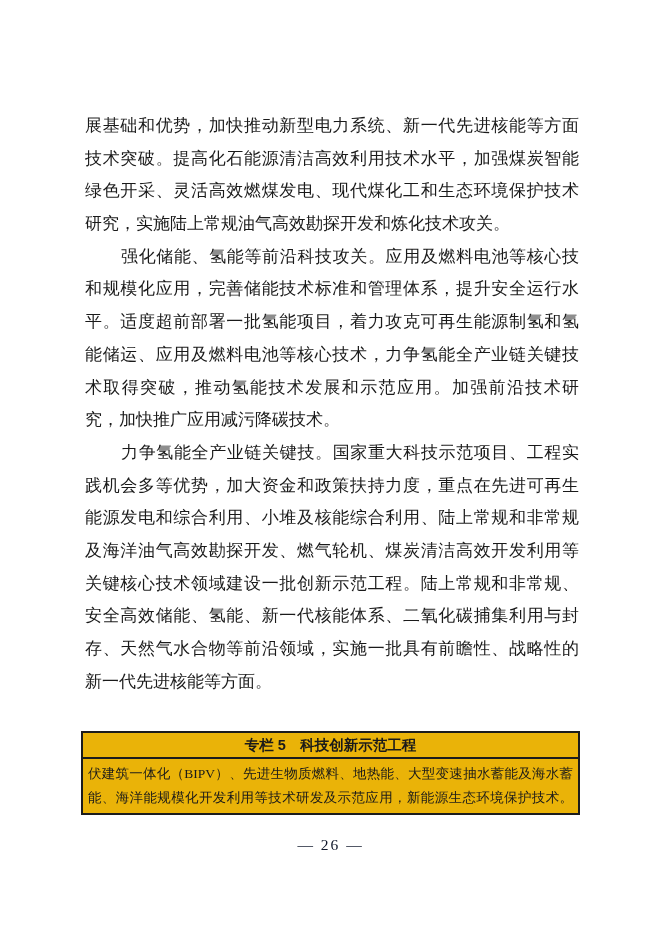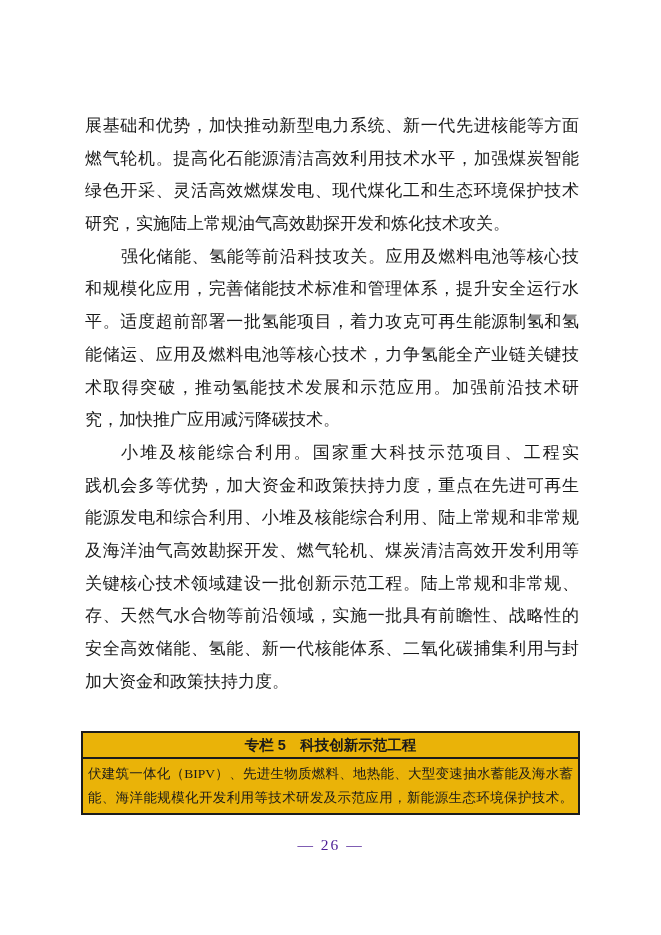--- a/index.html
+++ b/index.html
@@ -73,52 +73,52 @@
     font-family: "Liberation Sans", "DejaVu Sans", sans-serif;
   }
   .page-number {
     position: absolute;
     top: 836px;
     left: 0;
     width: 661px;
     text-align: center;
     font-size: 15.5px;
     letter-spacing: 2px;
-    color: #4c1d95;
+    color: #0f172a;
   }
 </style>
 </head>
 <body>
 
 <div class="page">
 
   <div class="content">
       <div class="paragraph">
         <div class="line"><span>展基础和优势，加快推动新型电力系统、新一代先进核能等方面</span></div>
-        <div class="line"><span>燃气轮机。提高化石能源清洁高效利用技术水平，加强煤炭智能</span></div>
+        <div class="line"><span>技术突破。提高化石能源清洁高效利用技术水平，加强煤炭智能</span></div>
         <div class="line"><span>绿色开采、灵活高效燃煤发电、现代煤化工和生态环境保护技术</span></div>
         <div class="line para-last"><span>研究，实施陆上常规油气高效勘探开发和炼化技术攻关。</span></div>
       </div>
       <div class="paragraph">
         <div class="line indent"><span class="lead">强化储能、氢能等前沿科技攻关。</span><span>应用及燃料电池等核心技术</span></div>
         <div class="line"><span>和规模化应用，完善储能技术标准和管理体系，提升安全运行水</span></div>
         <div class="line"><span>平。适度超前部署一批氢能项目，着力攻克可再生能源制氢和氢</span></div>
         <div class="line"><span>能储运、应用及燃料电池等核心技术，力争氢能全产业链关键技</span></div>
         <div class="line"><span>术取得突破，推动氢能技术发展和示范应用。加强前沿技术研</span></div>
         <div class="line para-last"><span>究，加快推广应用减污降碳技术。</span></div>
       </div>
       <div class="paragraph">
-        <div class="line indent"><span class="lead">小堆及核能综合利用。</span><span>国家重大科技示范项目、工程实</span></div>
+        <div class="line indent"><span class="lead">力争氢能全产业链关键技。</span><span>国家重大科技示范项目、工程实</span></div>
         <div class="line"><span>践机会多等优势，加大资金和政策扶持力度，重点在先进可再生</span></div>
         <div class="line"><span>能源发电和综合利用、小堆及核能综合利用、陆上常规和非常规</span></div>
         <div class="line"><span>及海洋油气高效勘探开发、燃气轮机、煤炭清洁高效开发利用等</span></div>
         <div class="line"><span>关键核心技术领域建设一批创新示范工程。陆上常规和非常规、</span></div>
+        <div class="line"><span>安全高效储能、氢能、新一代核能体系、二氧化碳捕集利用与封</span></div>
         <div class="line"><span>存、天然气水合物等前沿领域，实施一批具有前瞻性、战略性的</span></div>
-        <div class="line"><span>安全高效储能、氢能、新一代核能体系、二氧化碳捕集利用与封</span></div>
-        <div class="line para-last"><span>加大资金和政策扶持力度。</span></div>
+        <div class="line para-last"><span>新一代先进核能等方面。</span></div>
       </div>
     </div>
 
   <div class="callout">
     <div class="callout-header">专栏 5　科技创新示范工程</div>
     <div class="callout-body">
         <div class="pline"><span>伏建筑一体化（BIPV）、先进生物质燃料、地热能、大型变速抽水蓄能及海水蓄</span></div>
         <div class="pline"><span>能、海洋能规模化开发利用等技术研发及示范应用，新能源生态环境保护技术。</span></div>
       </div>
   </div>

